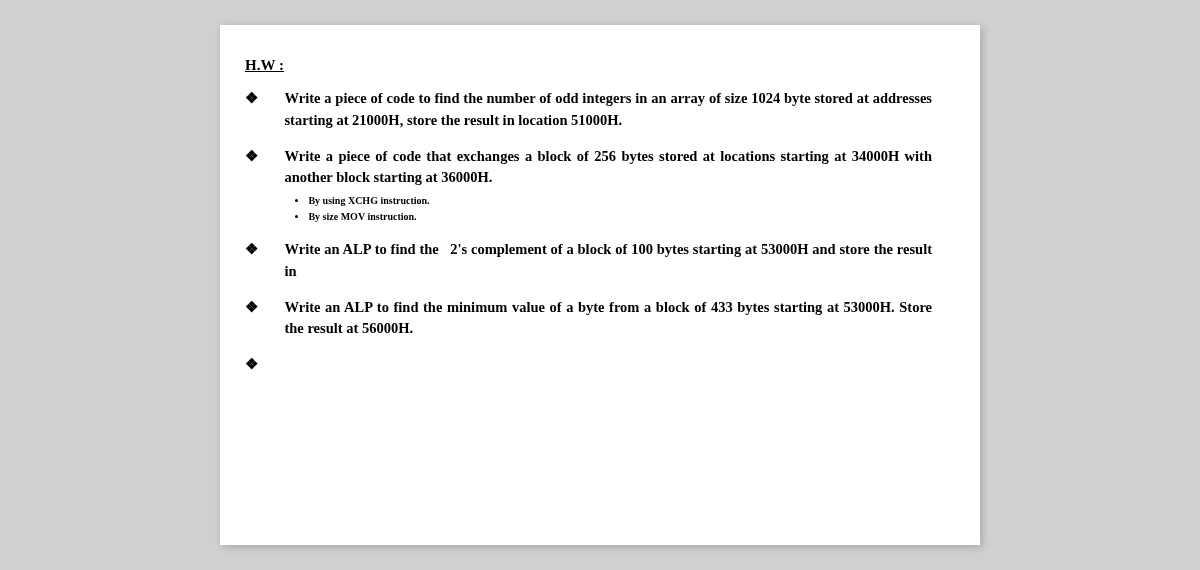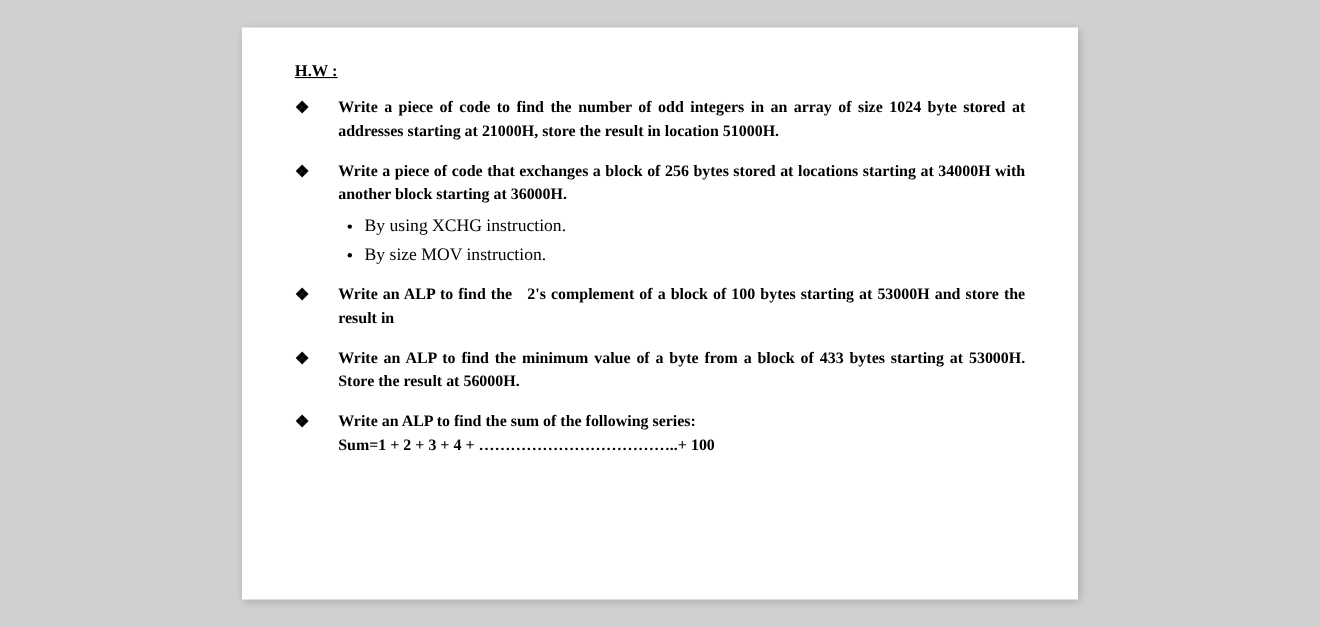--- a/index.html
+++ b/index.html
@@ -15,21 +15,21 @@
       align-items: center;
       width: 1200px;
       height: 570px;
       font-family: 'Times New Roman', Times, serif;
     }
 
     .page {
       background-color: #ffffff;
       width: 760px;
       min-height: 520px;
-      padding: 32px 48px 32px 48px;
+      padding: 32px 48px 32px 25px;
       box-shadow: 2px 2px 8px rgba(0,0,0,0.2);
     }
 
     .hw-title {
       font-size: 15px;
       font-weight: bold;
       text-decoration: underline;
       margin-bottom: 14px;
       font-family: 'Times New Roman', Times, serif;
     }
@@ -57,22 +57,22 @@
       margin-left: 20px;
     }
 
     .bullet-list {
       list-style: disc;
       margin-left: 24px;
       margin-top: 4px;
     }
 
     .bullet-list li {
-      font-size: 16px;
-      font-weight: normal;
+      font-size: 10px;
+      font-weight: bold;
       line-height: 1.6;
       font-family: 'Times New Roman', Times, serif;
     }
   </style>
 </head>
 <body>
 
 <div class="page">
   <div class="hw-title">H.W :</div>
 
@@ -103,18 +103,14 @@
 
   <div class="section">
     <span class="diamond">❖</span>
     <div class="section-text">
       Write an ALP to find the minimum value of a byte from a block of 433 bytes starting at 53000H. Store the result at 56000H.
     </div>
   </div>
 
   <div class="section">
     <span class="diamond">❖</span>
-    <div class="section-text">
-      Write an ALP to find the sum of the following series:<br>
-      Sum=1 + 2 + 3 + 4 + ………………………………..+ 100
-    </div>
   </div>
 </div>
 
 </body></html>

